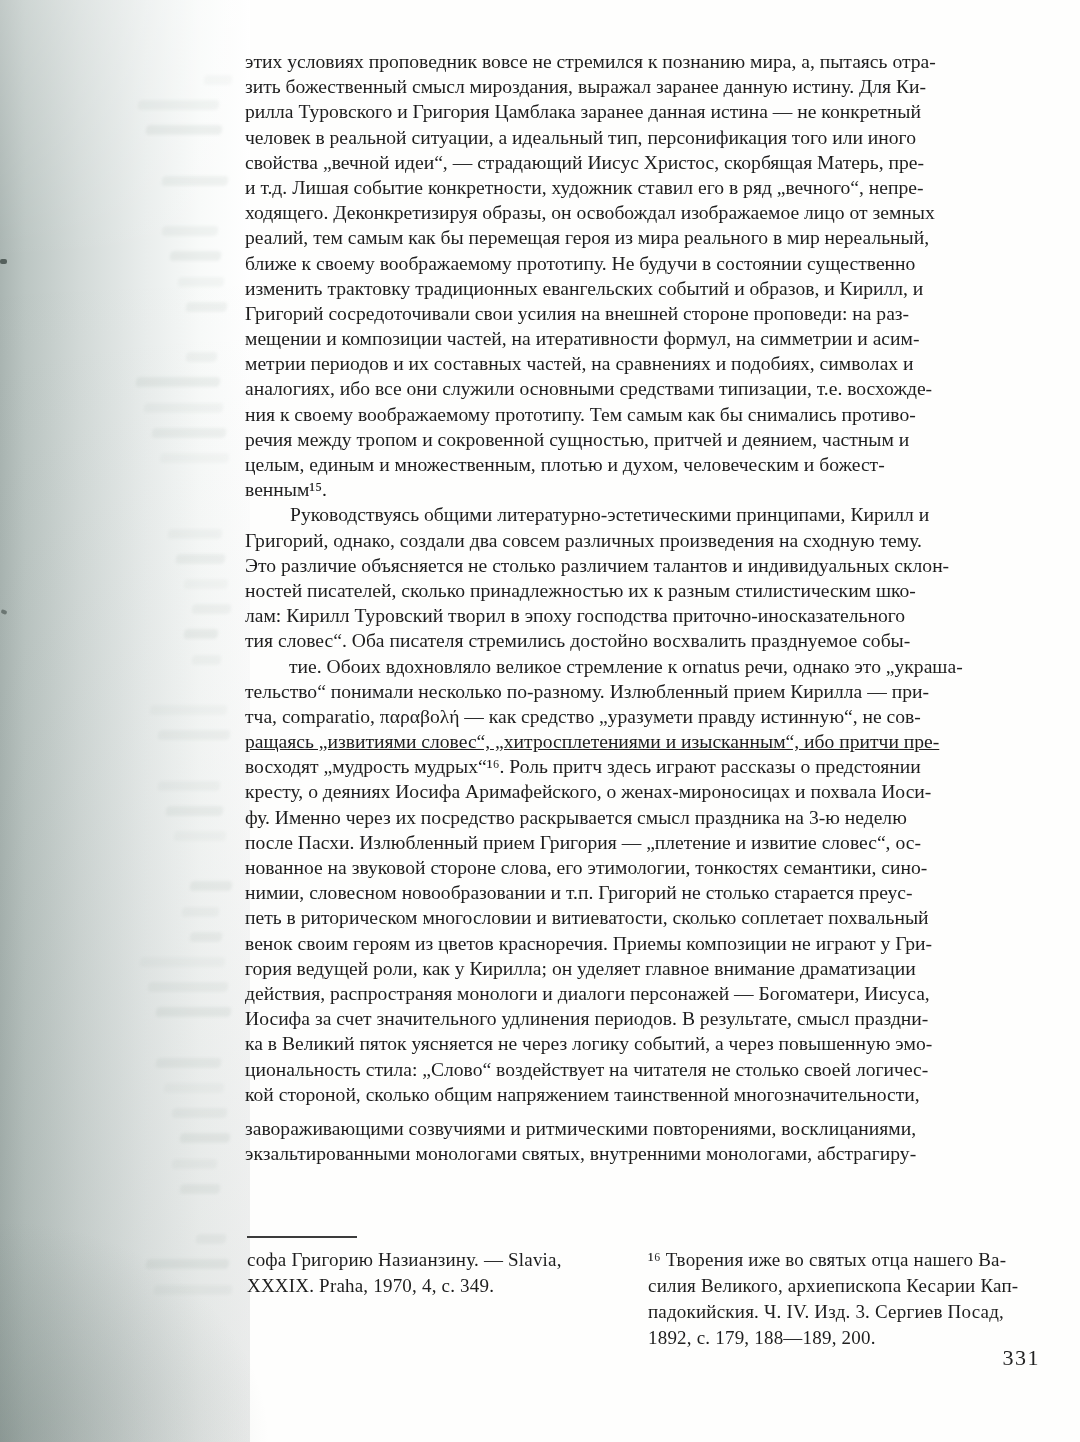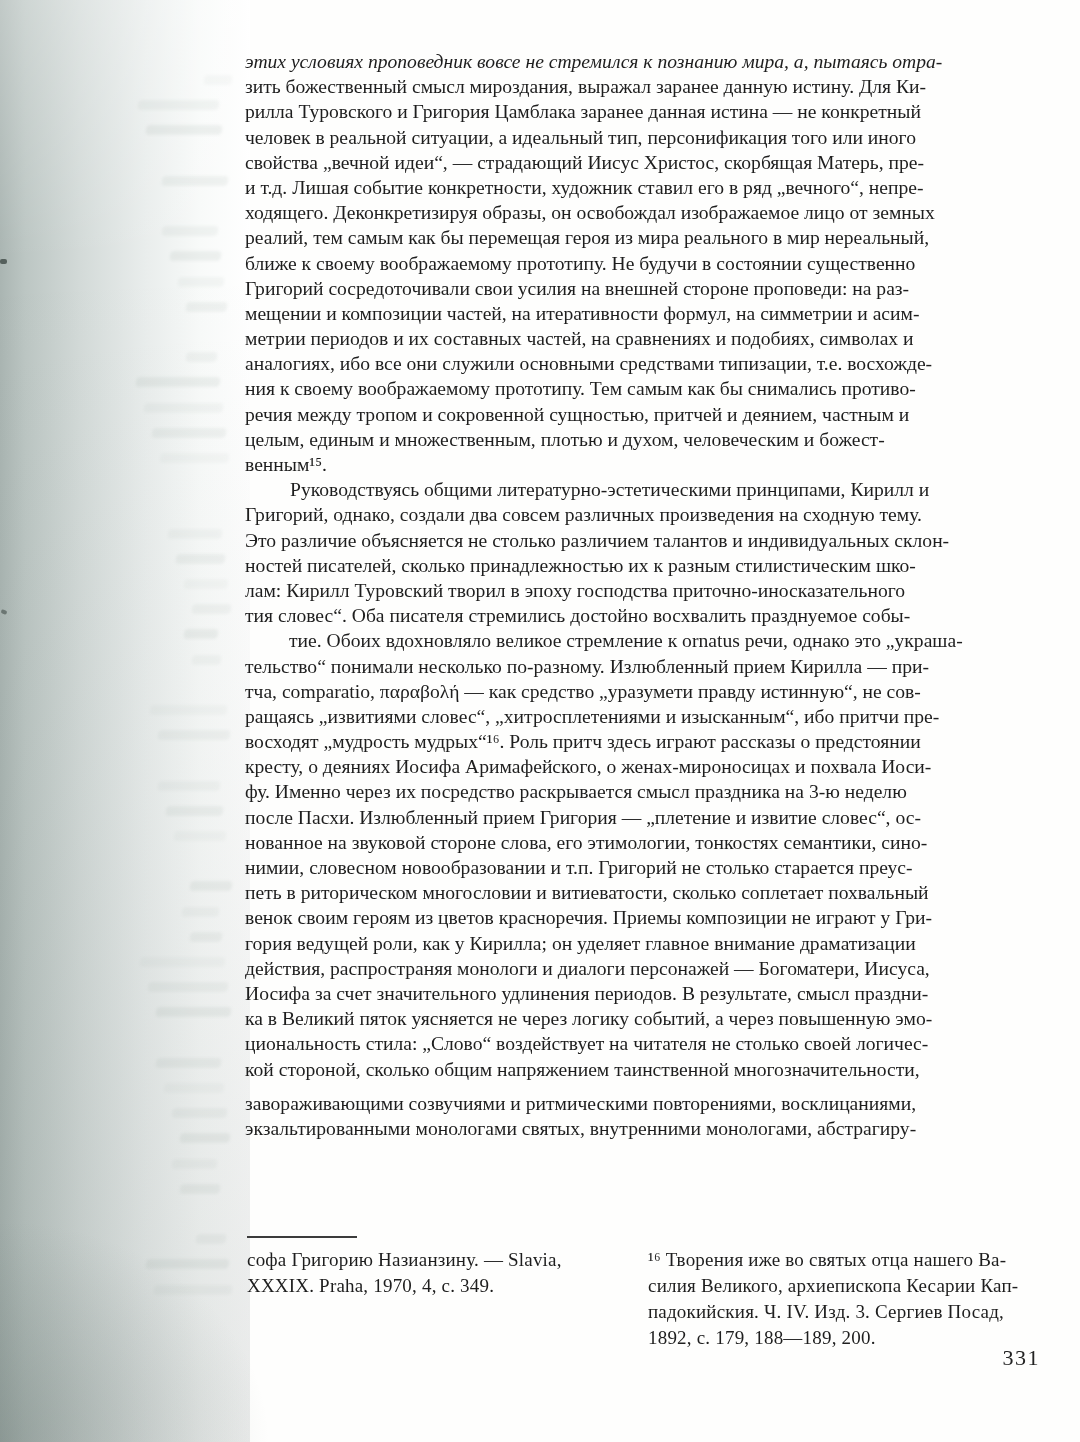--- a/index.html
+++ b/index.html
@@ -79,49 +79,50 @@
       <i style="top: 1183.8px; left: 180px; width: 40px; height: 10px; opacity: 0.103;"></i>
       <i style="top: 1234.2px; left: 196px; width: 30px; height: 10px; opacity: 0.087;"></i>
       <i style="top: 1259.4px; left: 146px; width: 83px; height: 10px; opacity: 0.119;"></i>
       <i style="top: 1284.6px; left: 154px; width: 78px; height: 10px; opacity: 0.071;"></i>
     </div>
   <div class="speck s1"></div>
   <div class="speck s2"></div>
 
   <main class="text">
     <div class="para">
-        <div class="tline fit-stretch" style="word-spacing: 0px; font-style: italic;">этих условиях проповедник вовсе не стремился к познанию мира, а, пытаясь отра-</div>
+        <div class="tline fit-stretch" style="word-spacing: 0px;">этих условиях проповедник вовсе не стремился к познанию мира, а, пытаясь отра-</div>
         <div class="tline fit-stretch" style="word-spacing: 0px;">зить божественный смысл мироздания, выражал заранее данную истину. Для Ки-</div>
         <div class="tline fit-stretch" style="word-spacing: 0px;">рилла Туровского и Григория Цамблака заранее данная истина — не конкретный</div>
         <div class="tline fit-stretch" style="word-spacing: 0px;">человек в реальной ситуации, а идеальный тип, персонификация того или иного</div>
         <div class="tline fit-stretch" style="word-spacing: 0px;">свойства „вечной идеи“, — страдающий Иисус Христос, скорбящая Матерь, пре-</div>
         <div class="tline fit-stretch" style="word-spacing: 0px;">и т.д. Лишая событие конкретности, художник ставил его в ряд „вечного“, непре-</div>
         <div class="tline fit-stretch" style="word-spacing: 0px;">ходящего. Деконкретизируя образы, он освобождал изображаемое лицо от земных</div>
         <div class="tline fit-stretch" style="word-spacing: 0px;">реалий, тем самым как бы перемещая героя из мира реального в мир нереальный,</div>
         <div class="tline fit-stretch" style="word-spacing: 0px;">ближе к своему воображаемому прототипу. Не будучи в состоянии существенно</div>
+        <div class="tline fit-stretch" style="word-spacing: 0px;">изменить трактовку традиционных евангельских событий и образов, и Кирилл, и</div>
         <div class="tline fit-stretch" style="word-spacing: 0px;">Григорий сосредоточивали свои усилия на внешней стороне проповеди: на раз-</div>
         <div class="tline fit-stretch" style="word-spacing: 0px;">мещении и композиции частей, на итеративности формул, на симметрии и асим-</div>
         <div class="tline fit-stretch" style="word-spacing: 0px;">метрии периодов и их составных частей, на сравнениях и подобиях, символах и</div>
         <div class="tline fit-stretch" style="word-spacing: 0px;">аналогиях, ибо все они служили основными средствами типизации, т.е. восхожде-</div>
         <div class="tline fit-stretch" style="word-spacing: 0px;">ния к своему воображаемому прототипу. Тем самым как бы снимались противо-</div>
         <div class="tline fit-stretch" style="word-spacing: 0px;">речия между тропом и сокровенной сущностью, притчей и деянием, частным и</div>
         <div class="tline fit-stretch" style="word-spacing: 0px;">целым, единым и множественным, плотью и духом, человеческим и божест-</div>
         <div class="tline fit-shrink">венным¹⁵.</div>
       </div>
     <div class="para">
         <div class="tline indent fit-stretch" style="word-spacing: 0px;">Руководствуясь общими литературно-эстетическими принципами, Кирилл и</div>
         <div class="tline fit-stretch" style="word-spacing: 0px;">Григорий, однако, создали два совсем различных произведения на сходную тему.</div>
         <div class="tline fit-stretch" style="word-spacing: 0px;">Это различие объясняется не столько различием талантов и индивидуальных склон-</div>
         <div class="tline fit-stretch" style="word-spacing: 0px;">ностей писателей, сколько принадлежностью их к разным стилистическим шко-</div>
         <div class="tline fit-stretch" style="word-spacing: 0px;">лам: Кирилл Туровский творил в эпоху господства приточно-иносказательного</div>
         <div class="tline fit-stretch" style="word-spacing: 0px;">тия словес“. Оба писателя стремились достойно восхвалить празднуемое собы-</div>
         <div class="tline fit-stretch" style="word-spacing: 0px; margin-left: 44px;">тие. Обоих вдохновляло великое стремление к ornatus речи, однако это „украша-</div>
         <div class="tline fit-stretch" style="word-spacing: 0px;">тельство“ понимали несколько по-разному. Излюбленный прием Кирилла — при-</div>
         <div class="tline fit-stretch" style="word-spacing: 0px;">тча, comparatio, παραβολή — как средство „уразумети правду истинную“, не сов-</div>
-        <div class="tline fit-stretch" style="word-spacing: 0px;">ращаясь „извитиями словес“, „хитросплетениями и изысканным“, ибо притчи пре-</div>
+        <div class="tline fit-stretch" style="word-spacing: 0px; text-decoration: underline;">ращаясь „извитиями словес“, „хитросплетениями и изысканным“, ибо притчи пре-</div>
         <div class="tline fit-stretch" style="word-spacing: 0px;">восходят „мудрость мудрых“¹⁶. Роль притч здесь играют рассказы о предстоянии</div>
         <div class="tline fit-stretch" style="word-spacing: 0px;">кресту, о деяниях Иосифа Аримафейского, о женах-мироносицах и похвала Иоси-</div>
         <div class="tline fit-stretch" style="word-spacing: 0px;">фу. Именно через их посредство раскрывается смысл праздника на 3-ю неделю</div>
         <div class="tline fit-stretch" style="word-spacing: 0px;">после Пасхи. Излюбленный прием Григория — „плетение и извитие словес“, ос-</div>
         <div class="tline fit-stretch" style="word-spacing: 0px;">нованное на звуковой стороне слова, его этимологии, тонкостях семантики, сино-</div>
         <div class="tline fit-stretch" style="word-spacing: 0px;">нимии, словесном новообразовании и т.п. Григорий не столько старается преус-</div>
         <div class="tline fit-stretch" style="word-spacing: 0px;">петь в риторическом многословии и витиеватости, сколько соплетает похвальный</div>
         <div class="tline fit-stretch" style="word-spacing: 0px;">венок своим героям из цветов красноречия. Приемы композиции не играют у Гри-</div>
         <div class="tline fit-stretch" style="word-spacing: 0px;">гория ведущей роли, как у Кирилла; он уделяет главное внимание драматизации</div>
         <div class="tline fit-stretch" style="word-spacing: 0px;">действия, распространяя монологи и диалоги персонажей — Богоматери, Иисуса,</div>

